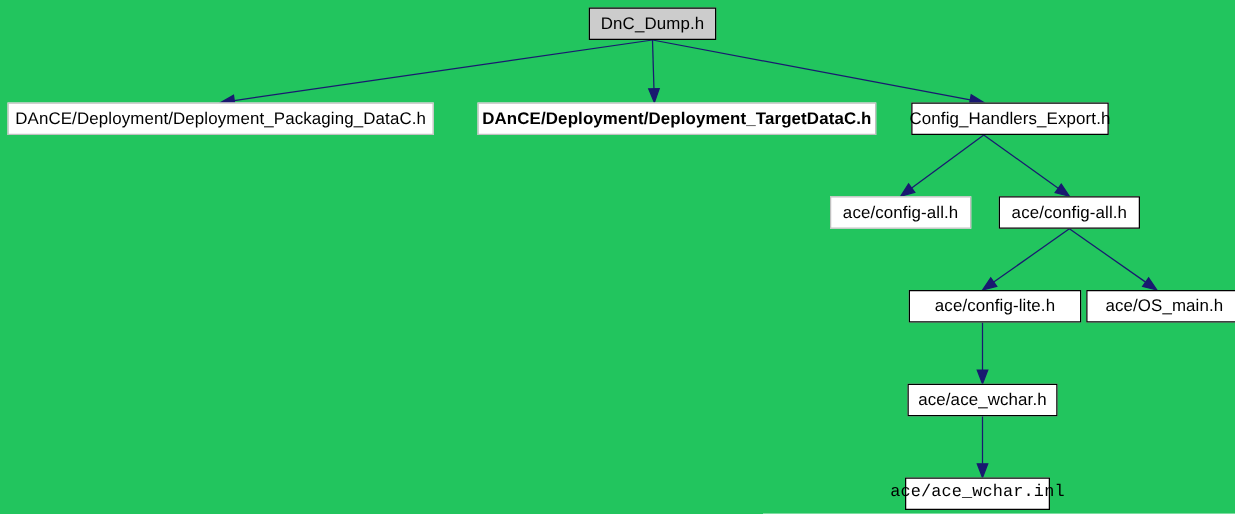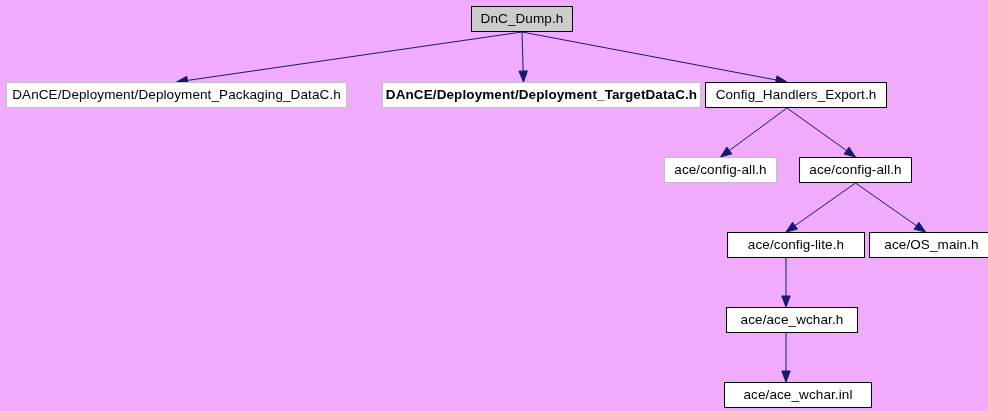--- a/index.html
+++ b/index.html
@@ -8,21 +8,21 @@
     padding: 0;
     background: #ffffff;
   }
   body {
     font-family: "Liberation Sans", sans-serif;
   }
   #graph-canvas {
     position: relative;
     width: 988px;
     height: 411px;
-    background: #f0abfc;
+    background: #22c55e;
     overflow: hidden;
   }
   #edge-layer {
     position: absolute;
     left: 0;
     top: 0;
     width: 988px;
     height: 411px;
     pointer-events: none;
   }
@@ -80,35 +80,35 @@
   <div id="node-layer">
       <div class="node root" style="left: 471px; top: 6px; width: 102px;">
         <span class="node-label">DnC_Dump.h</span>
       </div>
       <div class="node" style="left: 6px; top: 82px; width: 341px;">
         <span class="node-label">DAnCE/Deployment/Deployment_Packaging_DataC.h</span>
       </div>
       <div class="node" style="left: 382px; top: 82px; width: 319px; font-weight: bold;">
         <span class="node-label">DAnCE/Deployment/Deployment_TargetDataC.h</span>
       </div>
-      <div class="node solid" style="left: 705px; top: 82px; width: 182px; text-align: center;">
+      <div class="node solid" style="left: 729px; top: 82px; width: 158px; text-align: center;">
         <span class="node-label">Config_Handlers_Export.h</span>
       </div>
       <div class="node" style="left: 664px; top: 157px; width: 113px;">
         <span class="node-label">ace/config-all.h</span>
       </div>
       <div class="node solid" style="left: 799px; top: 157px; width: 113px;">
         <span class="node-label">ace/config-all.h</span>
       </div>
       <div class="node solid" style="left: 727px; top: 232px; width: 138px;">
         <span class="node-label">ace/config-lite.h</span>
       </div>
       <div class="node solid" style="left: 869px; top: 232px; width: 125px;">
         <span class="node-label">ace/OS_main.h</span>
       </div>
-      <div class="node solid" style="left: 726px; top: 307px; width: 132px; align-items: center;">
+      <div class="node solid" style="left: 726px; top: 307px; width: 120px; align-items: center;">
         <span class="node-label">ace/ace_wchar.h</span>
       </div>
-      <div class="node solid" style="left: 724px; top: 382px; width: 148px;">
+      <div class="node solid" style="left: 724px; top: 382px; width: 116px; font-family: Liberation Mono, monospace;">
         <span class="node-label">ace/ace_wchar.inl</span>
       </div>
     </div>
 </div>
 
 </body></html>

